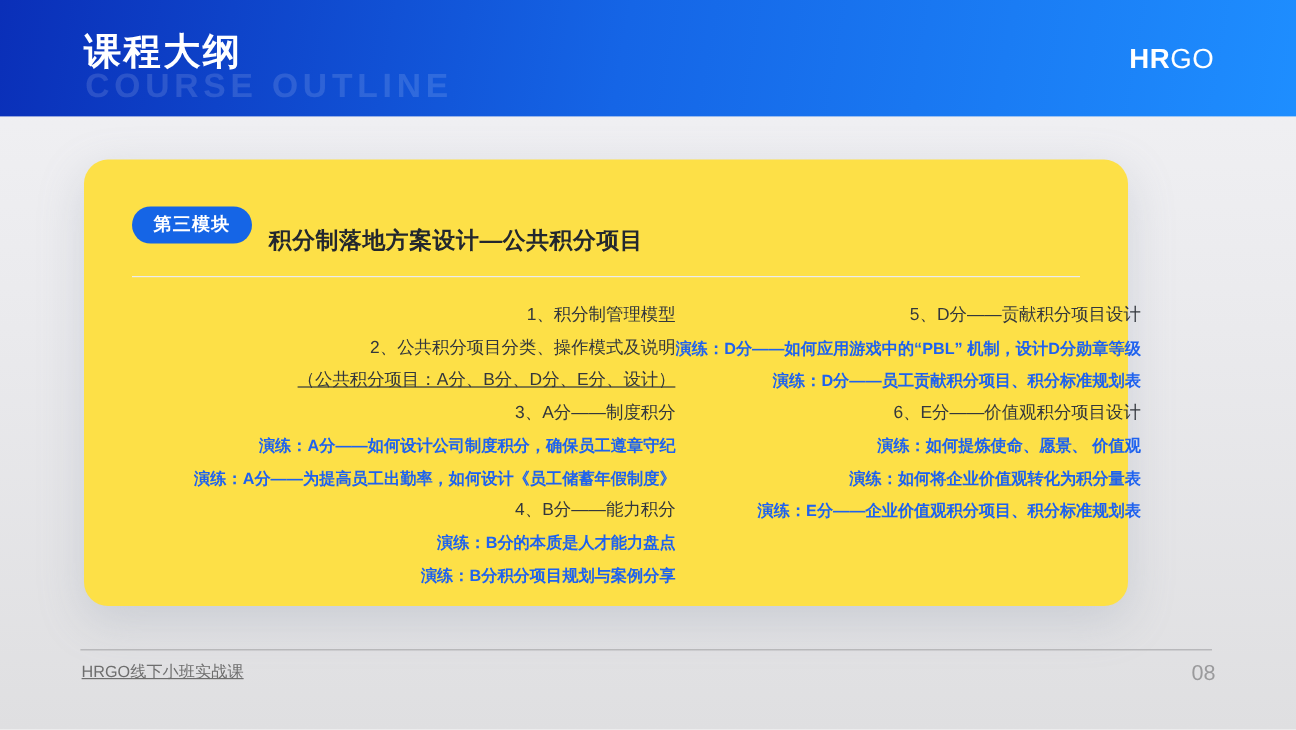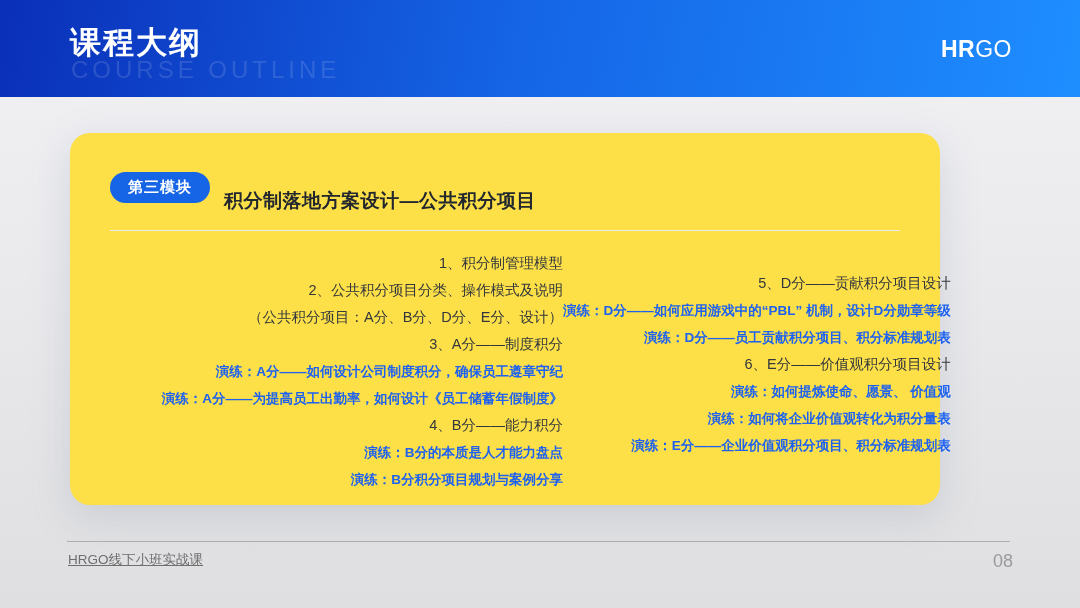--- a/index.html
+++ b/index.html
@@ -16,21 +16,21 @@
     position: absolute; left: 0; top: 0; width: 1080px; height: 97px;
     background: linear-gradient(100deg, #0a2fb8 0%, #1565e6 48%, #1e8eff 100%);
     text-align: right;
   }
   .header-title {
     position: absolute; left: 70px; top: 22px;
     font-size: 31px; font-weight: 800; color: #ffffff; letter-spacing: 2px;
   }
   .header-watermark {
     position: absolute; left: 71px; top: 56px;
-    font-size: 24px; font-weight: 400; letter-spacing: 4px;
+    font-size: 28px; font-weight: 700; letter-spacing: 4px;
     color: rgba(255,255,255,0.13);
     white-space: nowrap;
   }
   .logo {
     position: absolute; right: 68px; top: 36px;
     font-size: 23px; color: #ffffff; letter-spacing: 0.5px;
     white-space: nowrap;
   }
   .logo .logo-bold { font-weight: 800; }
   .logo .logo-light { font-weight: 300; }
@@ -52,25 +52,25 @@
   }
   .card-title {
     font-size: 19px; font-weight: 700; color: #23272e; letter-spacing: 0.5px;
     white-space: nowrap;
     margin-top: 28px;
   }
   .head-divider { height: 1px; background: #ececef; margin-top: 16px; }
 
   .columns { display: flex; margin-top: 19px; }
   .col-left  { width: 453px; flex: none; }
-  .col-right { flex: 1; margin-top: 20px; }
+  .col-right { flex: 1; }
 
   .line { height: 27px; line-height: 27px; white-space: nowrap; overflow: hidden; }
   .line.item { font-size: 14.5px; color: #33373d; }
-  .line.sub  { font-size: 14.5px; color: #33373d; padding-left: 15px; }
+  .line.sub  { font-size: 14.5px; color: #33373d; padding-left: 15px; text-decoration: underline; }
   .line.drill { font-size: 13.5px; color: #1e62ef; font-weight: 700; }
 
   
   .footer-divider {
     position: absolute; left: 67px; top: 541px; width: 943px; height: 1px;
     background: #aeaeb1;
   }
   .footer-text {
     position: absolute; left: 68px; top: 551px;
     font-size: 13.5px; color: #6e6e6e; text-decoration: underline;

